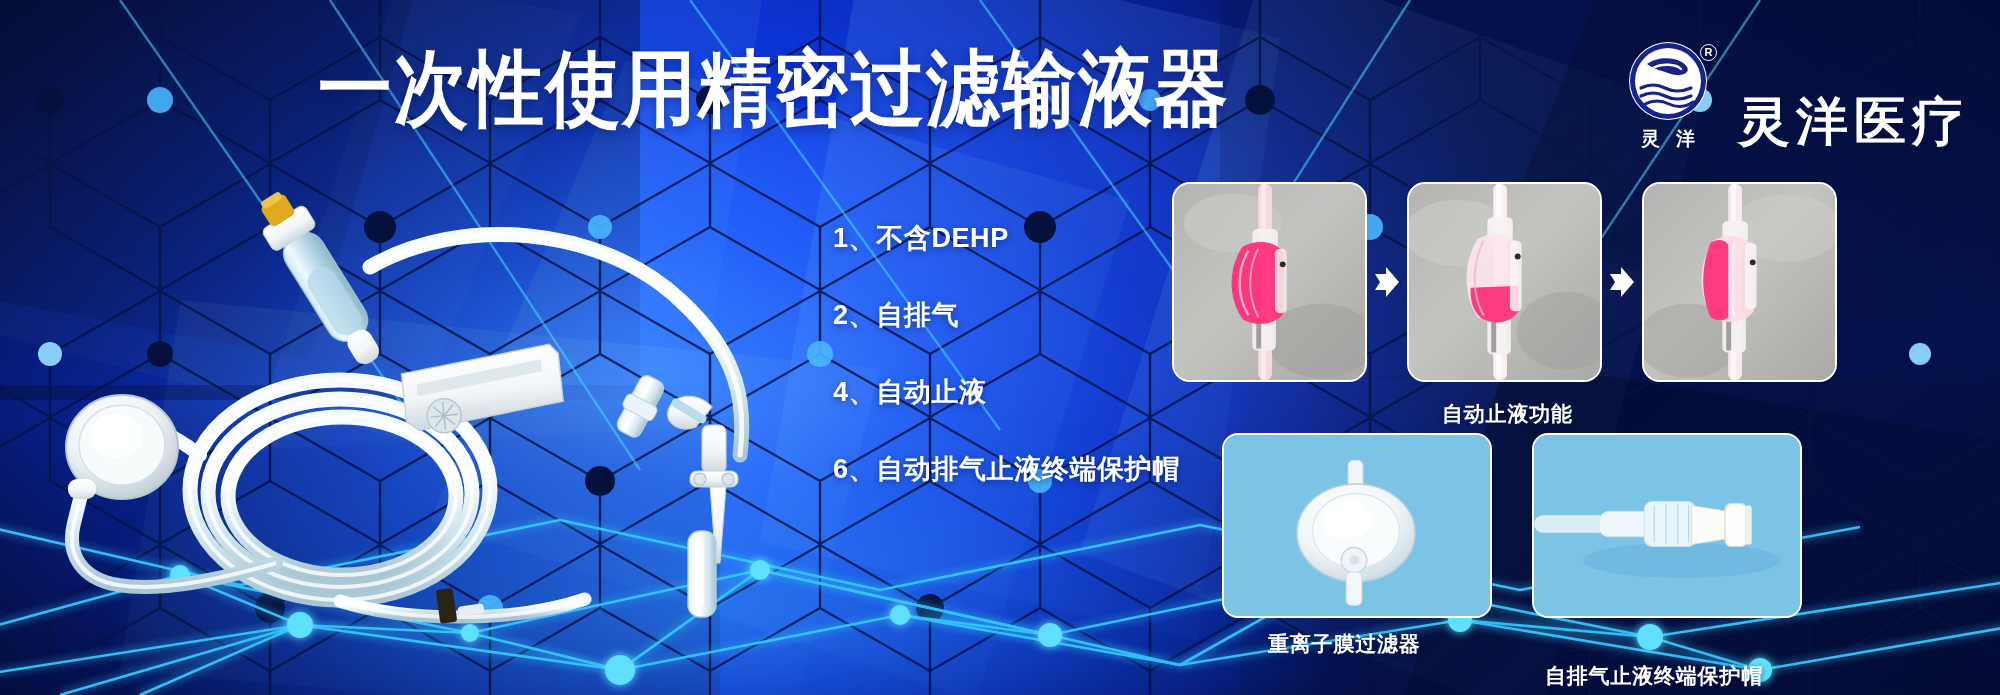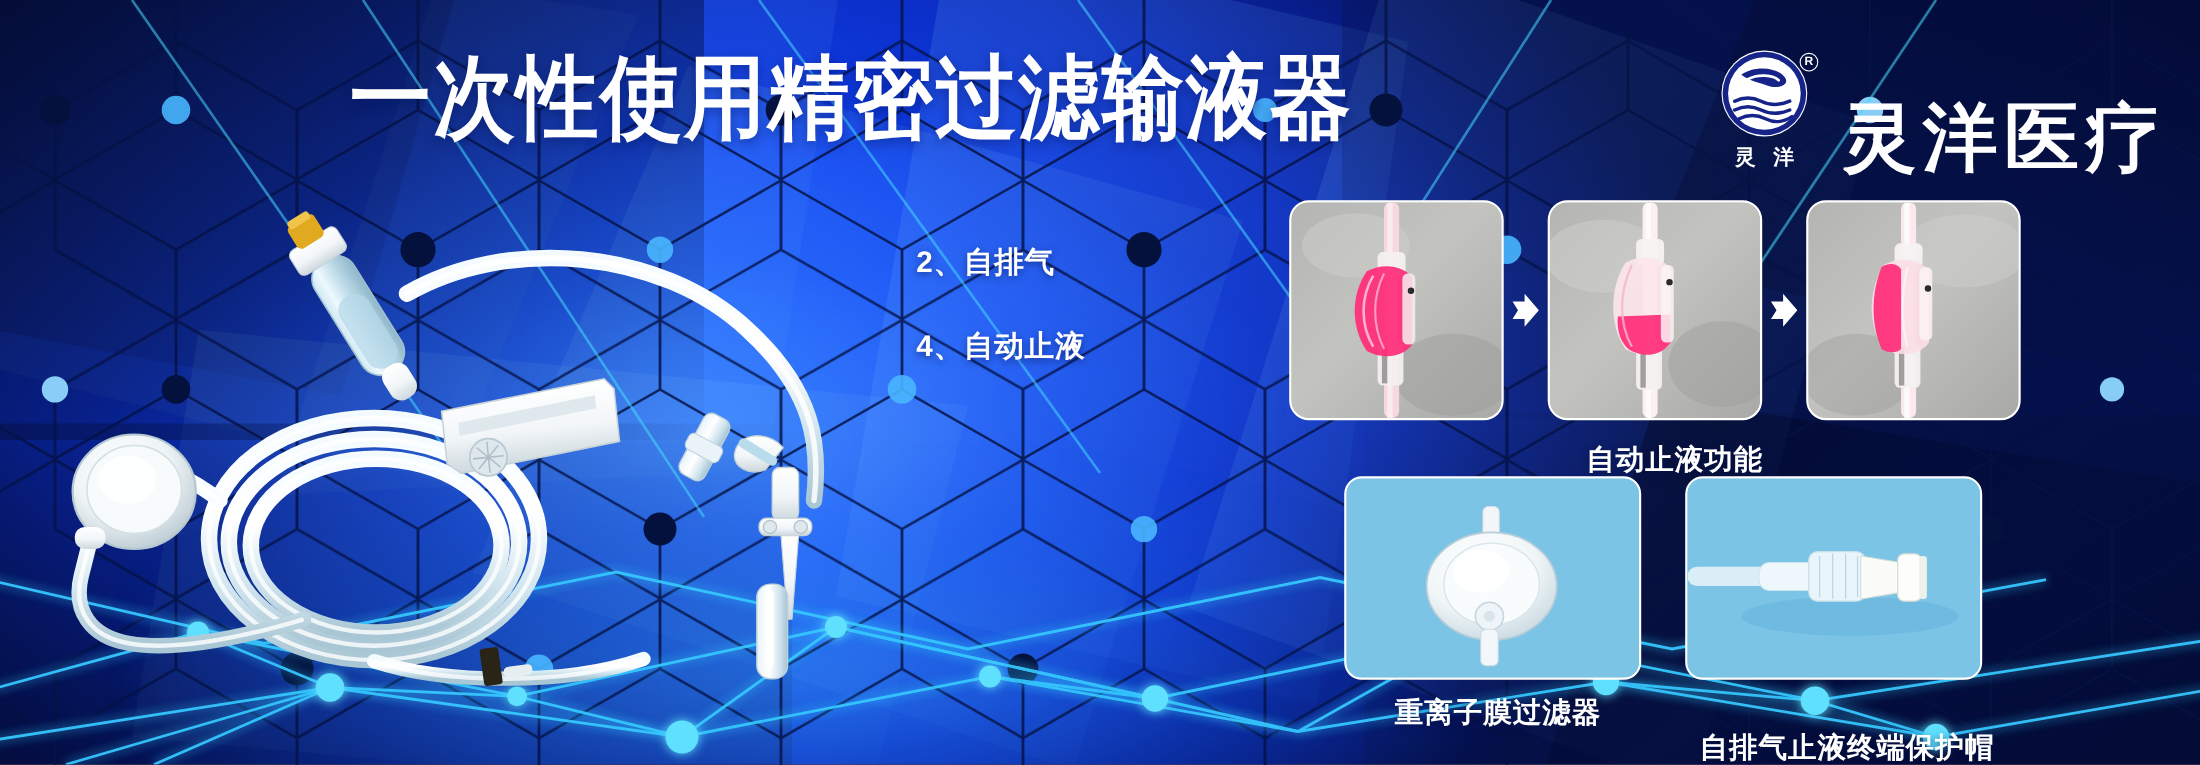--- a/index.html
+++ b/index.html
@@ -103,21 +103,21 @@
     width: 17px; height: 17px; border-radius: 50%;
     border: 1.6px solid #fff; color:#fff;
     font-size: 11px; line-height: 14px; text-align: center; font-weight: 700;
   }
   .logo-cn-small {
     margin-top: 6px; text-align: center; color: #fff;
     font-size: 19px; font-weight: 800; letter-spacing: 16px; text-indent: 16px;
   }
   .logo-text { color: #fff; }
   .logo-cn-big {
-    font-size: 68px; font-weight: 800; letter-spacing: 6px; line-height: 1.04;
+    font-size: 52px; font-weight: 800; letter-spacing: 6px; line-height: 1.04;
     white-space: nowrap;
     margin-top: 48px;
   }
   .logo-en {
     font-size: 20.5px; font-weight: 600; letter-spacing: 2.0px;
     margin-top: 6px; white-space: nowrap;
   }
 
   
   .features {
@@ -153,21 +153,21 @@
   }
   .photo-card .scene { position: absolute; inset: 0; }
   .arrow-sep {
     width: 40px; display: flex; align-items: center; justify-content: center;
   }
   .arrow-sep svg { display:block; }
 
   .caption {
     position: absolute;
     color: #ffffff;
-    font-size: 26px;
+    font-size: 21px;
     font-weight: 800;
     letter-spacing: .8px;
     white-space: nowrap;
     text-shadow: 0 2px 7px rgba(0,15,70,.6);
   }
   #cap-auto { left: 1442px; top: 400px; }
 
   .botcards { position: absolute; left: 1222px; top: 433px; display: flex; gap: 40px; }
   .prod-card {
     width: 270px; height: 185px;
@@ -486,22 +486,24 @@
       </g>
 
       <path d="M300 446 C330 456, 370 462, 420 462 C470 462, 510 456, 545 444" fill="none" stroke="url(#tube)" stroke-width="13" stroke-linecap="round"></path>
       <path d="M300 446 C330 456, 370 462, 420 462 C470 462, 510 456, 545 444" fill="none" stroke="#fff" stroke-width="4" opacity=".75"></path>
       <rect x="398" y="434" width="17" height="34" rx="3" fill="#2a2416" transform="rotate(-8 406 451)"></rect>
       <rect x="418" y="450" width="26" height="10" rx="4" fill="#e7eef1" transform="rotate(-8 431 455)"></rect>
     </svg>
   </div>
 
   <div class="features">
+    <div class="feature-item">1、不含DEHP</div>
     <div class="feature-item">2、自排气</div>
     <div class="feature-item">4、自动止液</div>
+    <div class="feature-item">6、自动排气止液终端保护帽</div>
   </div>
 
   <div class="topcards">
 
     <div class="photo-card">
       <svg class="scene" viewBox="0 0 195 200" preserveAspectRatio="none">
         <defs>
           <linearGradient id="gbg" x1="0" y1="0" x2="1" y2="1">
             <stop offset="0%" stop-color="#b4b4b2"></stop>
               <stop offset="45%" stop-color="#c3c3c0"></stop>

